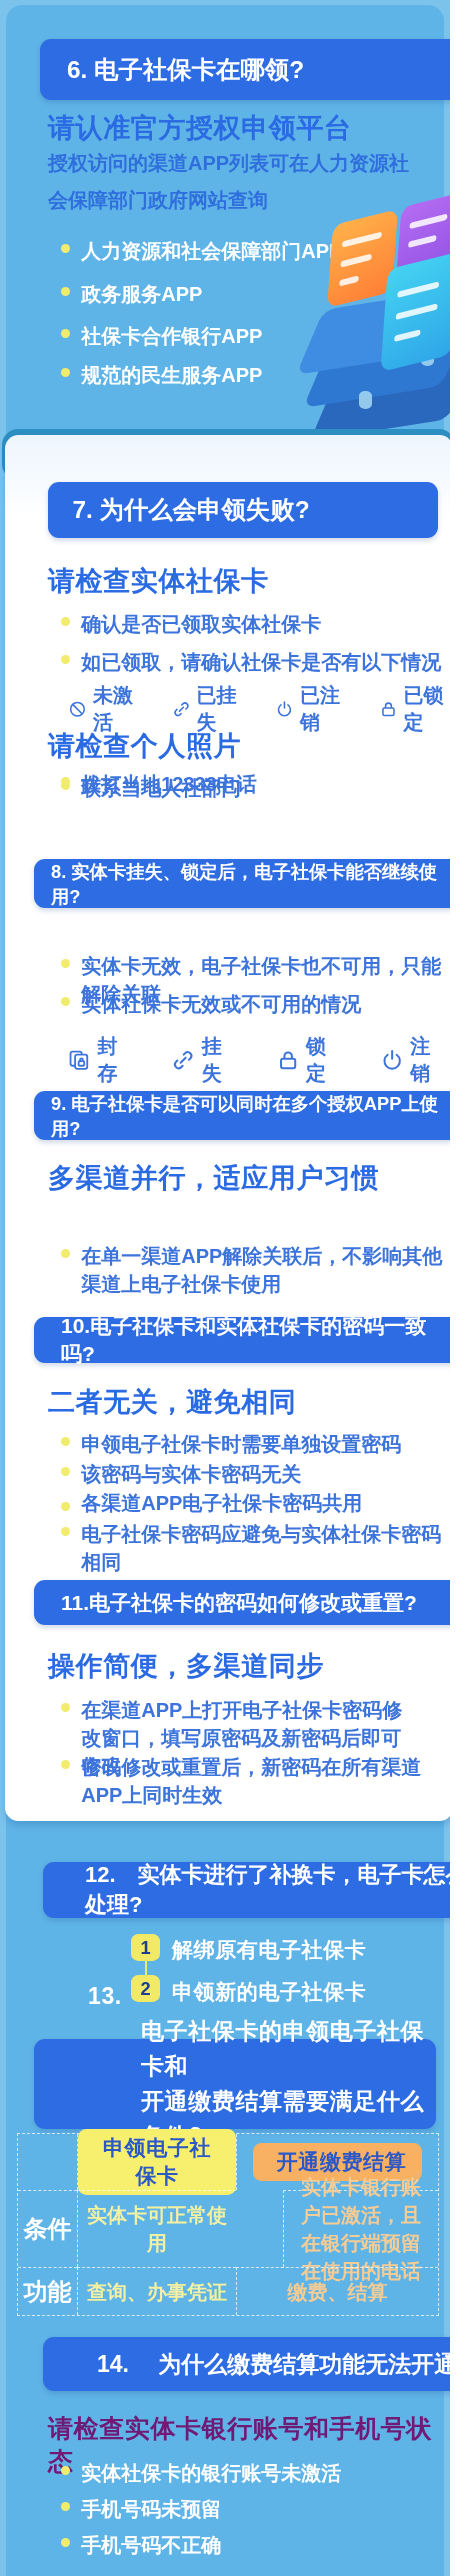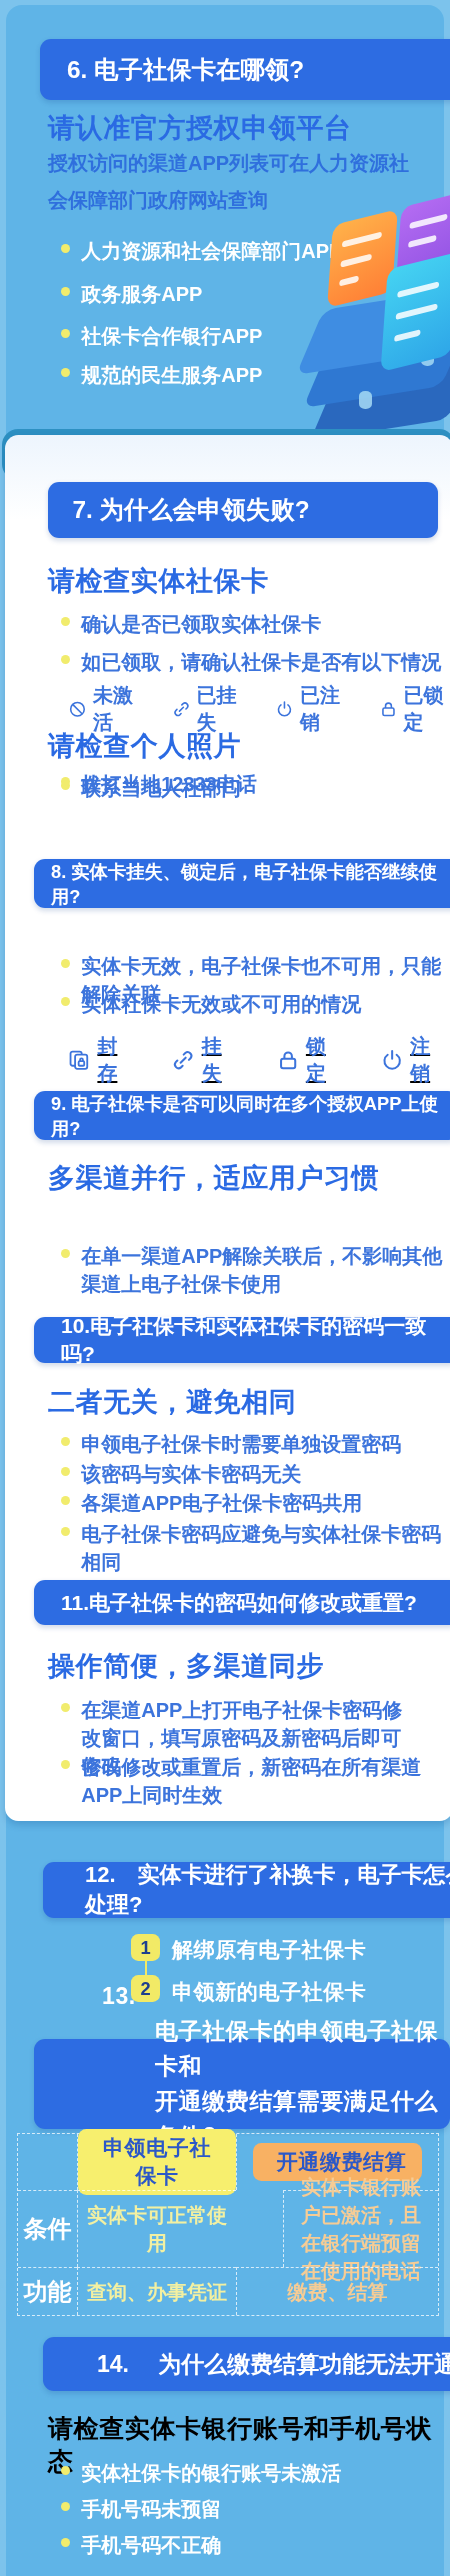--- a/index.html
+++ b/index.html
@@ -6,21 +6,21 @@
   body{font-family:"Liberation Sans","DejaVu Sans",sans-serif;}
   .page{position:relative;width:450px;height:2576px;background:#7cc3ec;overflow:hidden;}
   .inner-panel{position:absolute;left:6.1px;right:6.1px;top:4.9px;bottom:0;
     background:#5fb4e7;border-radius:16px 16px 0 0;}
   
   .q-pill{position:absolute;background:#2d6ce2;border-radius:11px;color:#ffffff;
     font-weight:700;display:flex;align-items:center;box-shadow:0 2.4px 4.9px rgba(18,62,140,.18);}
   
   .subhead{position:absolute;font-weight:800;letter-spacing:0.6px;}
   .subhead.blue{color:#2a6ae3;}
-  .subhead.white{color:#000000;}
+  .subhead.white{color:#701a75;}
   
   .para{position:absolute;color:#2f6fdd;font-size:20px;line-height:37px;font-weight:600;}
   
   .bullet{position:absolute;display:flex;align-items:flex-start;gap:11px;}
   .bullet .dot{width:9.2px;height:9.2px;border-radius:50%;background:#f1ec6d;margin-top:6.7px;flex:none;}
   .bullet .btxt{font-size:20px;line-height:28px;}
   .bullet.white .btxt{color:#ffffff;font-weight:700;}
   .bullet.blue .btxt{color:#3c74dc;font-weight:600;}
   
   .status-row{position:absolute;display:flex;align-items:center;}
@@ -174,21 +174,21 @@
   </div>
   <div class="bullet blue" style="left:61px;top:952px;">
     <span class="dot"></span>
     <span class="btxt">实体卡无效，电子社保卡也不可用，只能解除关联</span>
   </div>
   <div class="bullet blue" style="left:61px;top:990px;">
     <span class="dot"></span>
     <span class="btxt">实体社保卡无效或不可用的情况</span>
   </div>
 
-  <div class="status-row" style="left:67px;top:1033px;gap:34px;text-decoration:underline;">
+  <div class="status-row" style="left:67px;top:1033px;gap:34px;">
     <div class="status-item">
       <svg width="24.4" height="24.4" viewBox="0 0 24 24" fill="none" stroke="#3c74dc" stroke-width="1.8">
         <rect x="3.5" y="3.5" width="11" height="14" rx="2"></rect>
         <rect x="8" y="6.5" width="12" height="14" rx="2" fill="#fff"></rect>
         <rect x="11.5" y="13" width="5.5" height="4.5" rx="1"></rect>
         <path d="M12.9 13v-1.4a1.4 1.4 0 012.8 0V13"></path>
       </svg>
       <span>封存</span>
     </div>
     <div class="status-item">
@@ -229,21 +229,21 @@
   </div>
   <div class="subhead blue" style="left:48px;top:1384px;font-size:27px;">二者无关，避免相同</div>
   <div class="bullet blue" style="left:61px;top:1430px;">
     <span class="dot"></span>
     <span class="btxt">申领电子社保卡时需要单独设置密码</span>
   </div>
   <div class="bullet blue" style="left:61px;top:1460px;">
     <span class="dot"></span>
     <span class="btxt">该密码与实体卡密码无关</span>
   </div>
-  <div class="bullet blue" style="left:61px;top:1489px;">
+  <div class="bullet blue" style="left:61px;top:1489px;align-items:center;">
     <span class="dot"></span>
     <span class="btxt">各渠道APP电子社保卡密码共用</span>
   </div>
   <div class="bullet blue" style="left:61px;top:1520px;">
     <span class="dot"></span>
     <span class="btxt">电子社保卡密码应避免与实体社保卡密码相同</span>
   </div>
 
   <div class="q-pill" style="left:34px;top:1580px;width:399px;height:45px;font-size:21px;padding-left:27px;">
     <span>11.电子社保卡的密码如何修改或重置?</span>
@@ -264,21 +264,21 @@
   <div class="step-num" style="left:131px;top:1934px;">
     <span>1</span>
   </div>
   <div class="step-line" style="left:145px;top:1961px;height:14.7px;"></div>
   <div class="step-num" style="left:131px;top:1975px;">
     <span>2</span>
   </div>
   <div class="step-label" style="left:172px;top:1936px;">解绑原有电子社保卡</div>
   <div class="step-label" style="left:172px;top:1978px;">申领新的电子社保卡</div>
 
-  <div class="q-pill" style="left:34px;top:2039px;width:402px;height:90px;padding-left:14px;">
+  <div class="q-pill" style="left:34px;top:2039px;width:402px;height:90px;padding-left:0;">
     <div style="position:relative;width:100%;">
       <span class="pill-line" style="position:absolute;left:54px;top:-35px;">13.</span>
       <div style="padding-left:107px;">
         <div class="pill-line">电子社保卡的申领电子社保卡和</div>
         <div class="pill-line">开通缴费结算需要满足什么条件?</div>
       </div>
     </div>
   </div>
 
   <div class="cond-table" style="left:17px;top:2133px;width:420px;

